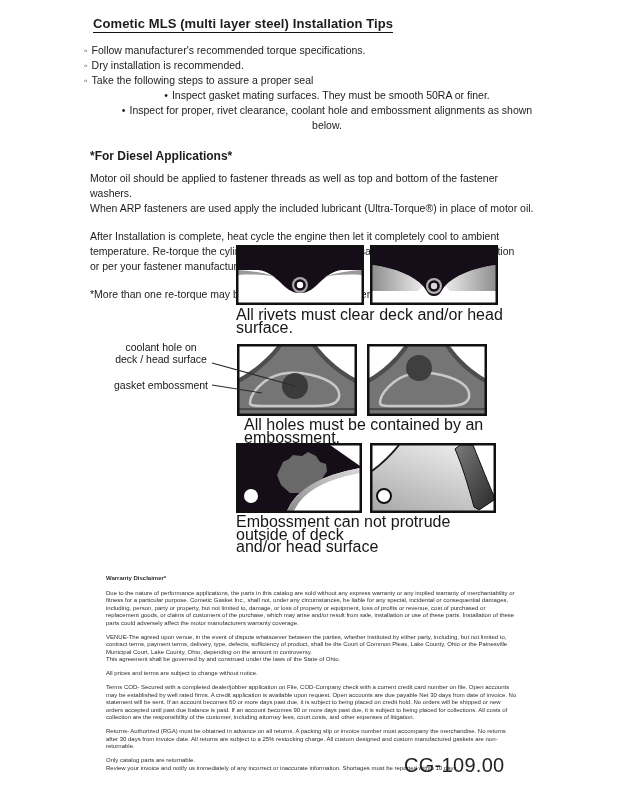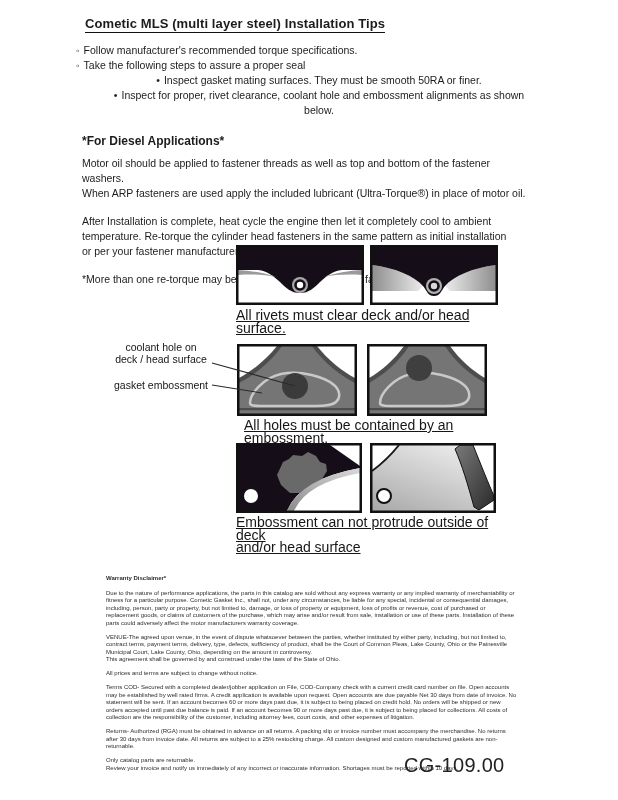--- a/index.html
+++ b/index.html
@@ -4,60 +4,61 @@
 <style>
   html,body{margin:0;padding:0;background:#e8e8e8;}
   .page{
     position:relative;width:618px;height:800px;background:#ffffff;
     font-family:"Liberation Sans","DejaVu Sans",sans-serif;color:#1c1c1c;
     overflow:hidden;margin:0 auto;
   }
   .pre{white-space:pre-line;}
 
   
-  .content{position:absolute;left:76px;top:14px;width:462px;}
+  .content{position:absolute;left:84px;top:14px;width:462px;}
   .title{
     display:inline-block;margin:2px 0 6px 9px;font-size:13px;font-weight:bold;
     border-bottom:1.5px solid #111;padding-bottom:1px;letter-spacing:.1px;
   }
   .bullets{margin:4px 0 16px 0;}
   .bullet{font-size:10.5px;line-height:15px;}
   .bullet::before{content:"◦";margin-right:4px;font-size:10px;position:relative;top:-0.5px;}
   .subbullets{margin-left:24px;}
   .subbullet{font-size:10.5px;line-height:15px;text-align:center;}
   .subbullet::before{content:"•";margin-right:4px;}
   .diesel{margin:15px 0 0 6px;width:452px;}
   .diesel-heading{font-size:12px;font-weight:bold;margin:0 0 8px 0;}
   .para{font-size:10.5px;line-height:15px;margin:0 0 13px 0;}
 
   
   .diag-label{
     position:absolute;font-size:14px;letter-spacing:.8px;color:#111;
     text-align:center;font-weight:500;margin-top:48px;
   }
   .panel{position:absolute;}
-  .caption{position:absolute;font-size:14px;line-height:12.5px;color:#161616;text-decoration:underline;}
+  .caption{position:absolute;font-size:16px;line-height:12.5px;color:#161616;}
   .side-label{position:absolute;font-size:10.5px;line-height:12px;text-align:center;color:#161616;}
   .pointer-overlay{position:absolute;left:110px;top:340px;z-index:5;pointer-events:none;}
 
   
   .legal{position:absolute;left:106px;top:575px;width:412px;font-size:6px;line-height:1.25;color:#2e2e2e;}
   .legal p{margin:0 0 6.5px 0;}
   .legal .lg-head{font-weight:bold;margin-bottom:7px;}
   .page-code{position:absolute;left:388px;top:754px;font-size:20px;color:#222;letter-spacing:.3px;margin-left:16px;}
 </style>
 </head>
 <body>
 
 <div class="page">
 
   <div class="content">
     <h1 class="title">Cometic MLS (multi layer steel) Installation Tips</h1>
     <div class="bullets">
       <div class="bullet">Follow manufacturer's recommended torque specifications.</div>
+      <div class="bullet">Dry installation is recommended.</div>
       <div class="bullet">Take the following steps to assure a proper seal</div>
       <div class="subbullets">
         <div class="subbullet">Inspect gasket mating surfaces.  They must be smooth 50RA or finer.</div>
         <div class="subbullet">Inspect for proper, rivet clearance, coolant hole and embossment alignments as shown below.</div>
       </div>
     </div>
 
     <div class="diesel">
       <h2 class="diesel-heading">*For Diesel Applications*</h2>
       <p class="para pre">Motor oil should be applied to fastener threads as well as top and bottom of the fastener washers.

